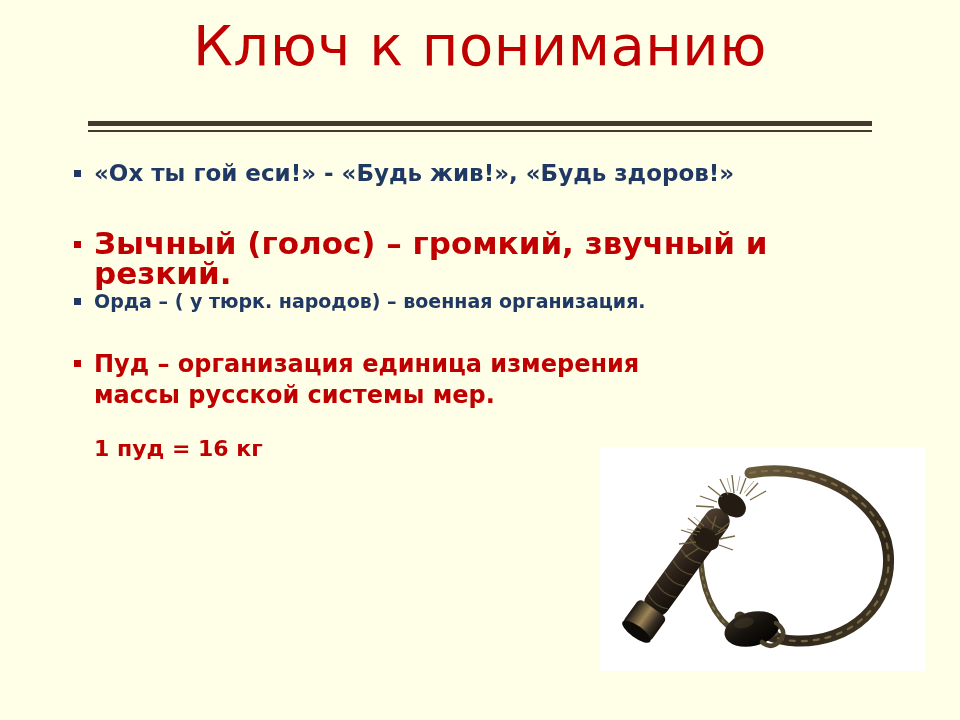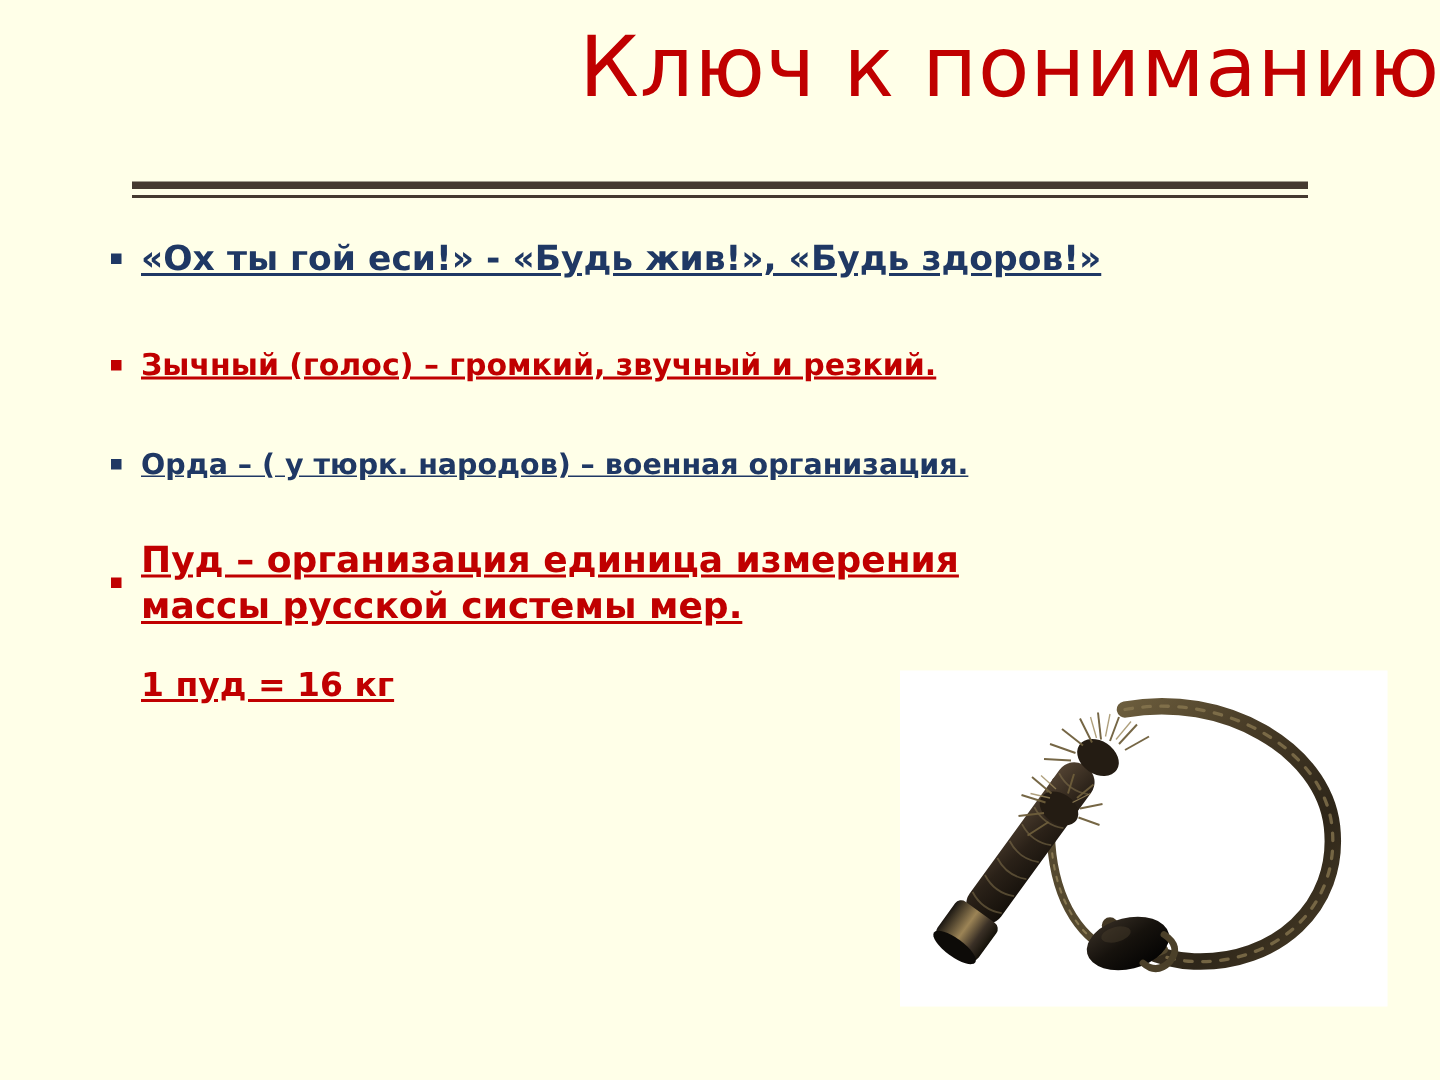--- a/index.html
+++ b/index.html
@@ -21,21 +21,21 @@
     background: #FFFFE8;
     box-sizing: border-box;
   }
 
   
   .title-block {
     position: absolute;
     left: 0;
     top: 14px;
     width: 960px;
-    text-align: right;
+    text-align: center;
   }
   .slide-title {
     display: inline-block;
     font-size: 56px;
     line-height: 64px;
     font-weight: 400;
     color: #C00000;
     letter-spacing: 0.5px;
     white-space: nowrap;
   }
@@ -61,23 +61,22 @@
   .body-area {
     position: absolute;
     left: 74px;
     top: 158px;
     width: 830px;
   }
 
   .line {
     position: relative;
     display: flex;
-    align-items: center;
+    align-items: flex-start;
     font-weight: bold;
-    text-decoration: underline;
   }
   .bullet {
     flex: 0 0 auto;
     width: 20px;
     text-align: left;
     line-height: inherit;
   }
   .bullet .sq {
     display: inline-block;
     width: 7px;
@@ -89,22 +88,22 @@
     flex: 1 1 auto;
   }
 
   .navy { color: #1F3864; }
   .red  { color: #C00000; }
   .sq.navy-sq { background: #1F3864; }
   .sq.red-sq  { background: #C00000; }
 
   
   .l-goy   { font-size: 23px; line-height: 30px; margin-top: 0px; }
-  .l-zych  { font-size: 20px; line-height: 30px; margin-top: 40px; }
-  .l-orda  { font-size: 19px; line-height: 26px; margin-top: 39px; }
+  .l-zych  { font-size: 31px; line-height: 30px; margin-top: 40px; }
+  .l-orda  { font-size: 19px; line-height: 26px; }
   .l-pud   { font-size: 24px; line-height: 31px; margin-top: 35px; }
   .l-pud .txt { max-width: 610px; }
   .l-kg    { font-size: 22px; line-height: 28px; margin-top: 24px; padding-left: 20px; }
   .l-shel  { font-size: 23px; line-height: 30px; margin-top: 58px; }
   .l-shel .txt { max-width: 400px; }
 
   .tail {
     font-weight: normal;
     font-size: 0.88em;
   }

